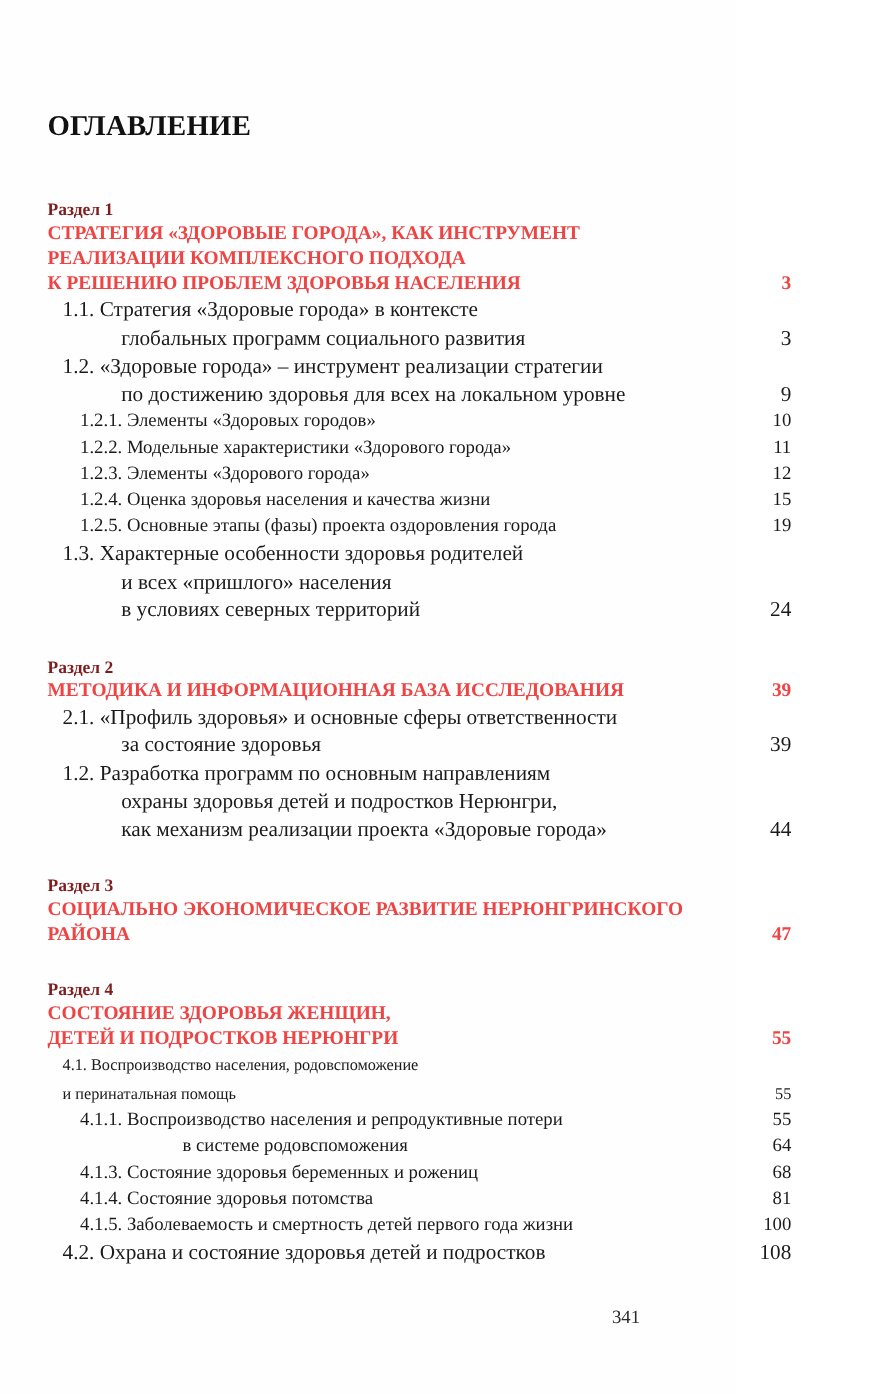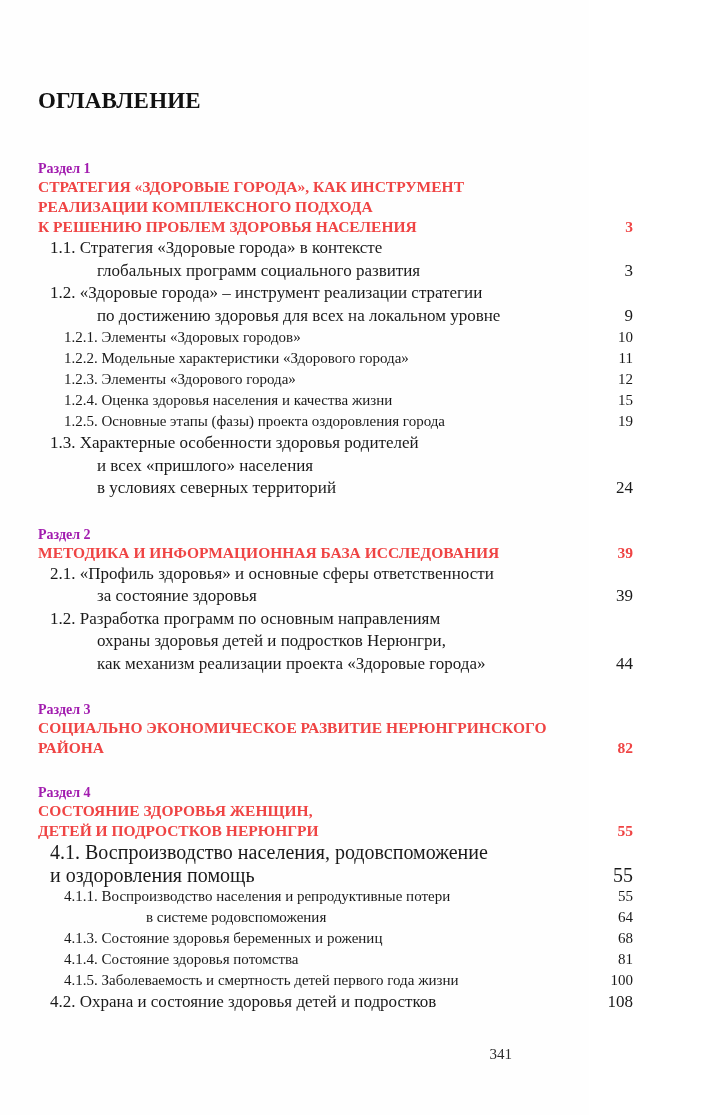--- a/index.html
+++ b/index.html
@@ -33,21 +33,21 @@
     .toc {
       position: absolute;
       left: 38px;
       top: 160px;
       width: 595px;
     }
     .section-label {
       font-size: 14px;
       font-weight: bold;
       line-height: 17px;
-      color: #a21caf;
+      color: #7f1d1d;
     }
     .row {
       display: flex;
       align-items: flex-end;
       justify-content: space-between;
     }
     .row .txt { flex: 1; }
     .row .pg {
       text-align: right;
       min-width: 36px;
@@ -66,21 +66,21 @@
     }
     .l2 .cont { padding-left: 47px; display: block; }
     .l3 {
       font-size: 15px;
       line-height: 21px;
       padding-left: 26px;
     }
     .l3 .cont { padding-left: 82px; display: block; }
     .gap-sec { height: 26px; }
     .l2-s4 {
-      font-size: 20px;
+      font-size: 13px;
       line-height: 22.5px;
       padding-left: 12px;
     }
     .l2-s4 .cont { padding-left: 0px; display: block; }
     .page-number {
       position: absolute;
       right: 77px;
       top: 1046px;
       font-size: 15px;
       color: #2a2a2a;
@@ -194,40 +194,40 @@
 
     <div class="gap-sec"></div>
 
     <div>
       <div class="section-label">Раздел 3</div>
       <div class="row section-title">
         <div class="txt">
           <span>СОЦИАЛЬНО ЭКОНОМИЧЕСКОЕ РАЗВИТИЕ НЕРЮНГРИНСКОГО</span>
           <span>РАЙОНА</span>
         </div>
-        <div class="pg">82</div>
+        <div class="pg">47</div>
       </div>
     </div>
 
     <div class="gap-sec"></div>
 
     <div>
       <div class="section-label">Раздел 4</div>
       <div class="row section-title">
         <div class="txt">
           <span>СОСТОЯНИЕ ЗДОРОВЬЯ ЖЕНЩИН,</span>
           <span>ДЕТЕЙ И ПОДРОСТКОВ НЕРЮНГРИ</span>
         </div>
         <div class="pg">55</div>
       </div>
 
       <div class="row l2-s4">
         <div class="txt">
           <span><span style="display:inline">4.1.</span> <span style="display:inline">Воспроизводство населения, родовспоможение</span></span>
-          <span class="cont">и оздоровления помощь</span>
+          <span class="cont">и перинатальная помощь</span>
         </div>
         <div class="pg">55</div>
       </div>
 
       <div class="row l3">
         <div class="txt">
             <span><span style="display:inline">4.1.1.</span> <span style="display:inline">Воспроизводство населения и репродуктивные потери</span></span>
           </div>
         <div class="pg">55</div>
       </div>

